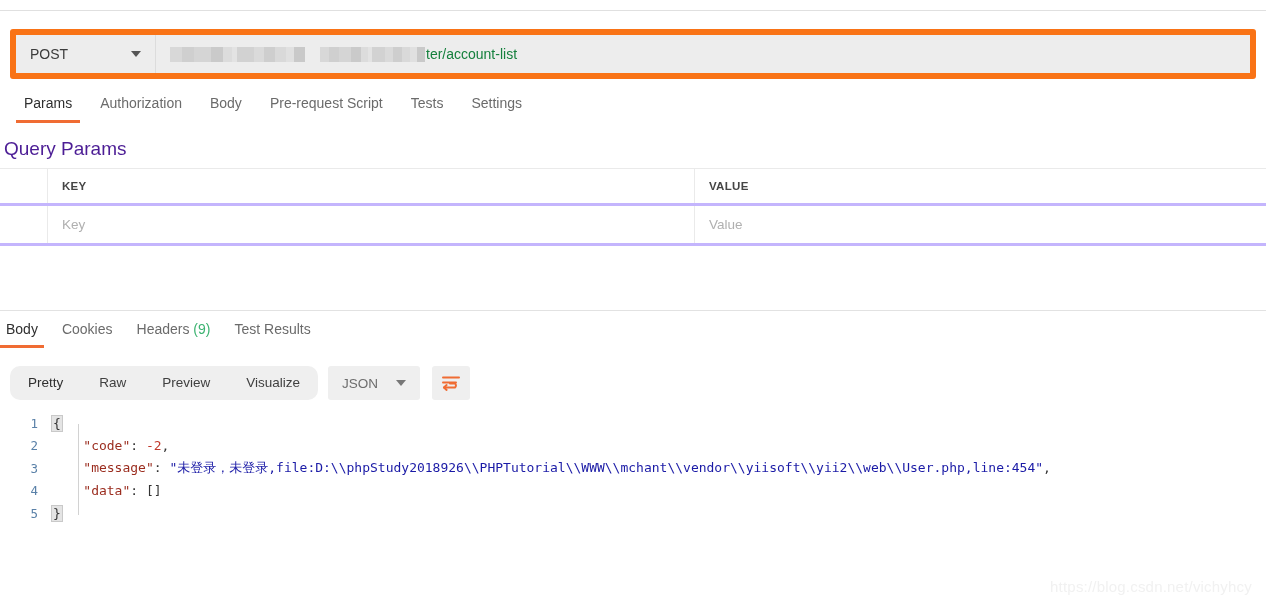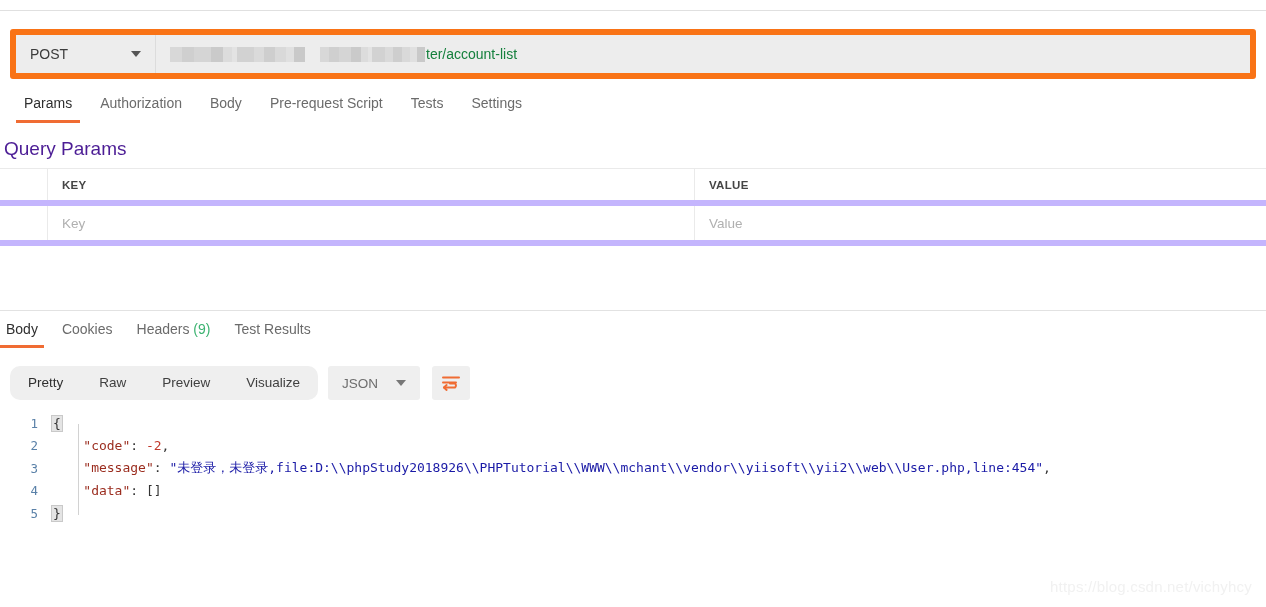--- a/index.html
+++ b/index.html
@@ -119,21 +119,21 @@
     position: absolute; left: 4px; top: 138px;
     font-size: 19px; color: #4c1d95;
   }
   .params-table {
     position: absolute; left: 0; top: 168px;
     width: 1266px;
   }
   .pt-row {
     display: flex;
     border-top: 1px solid #eaeaea;
-    border-bottom: 6px solid #c4b5fd;
+    border-bottom: 3px solid #c4b5fd;
     box-sizing: border-box;
   }
   .pt-row.header { height: 38px; }
   .pt-row.body-row { height: 40px; border-top: none; }
   .pt-cell {
     display: flex; align-items: center;
     box-sizing: border-box;
     padding-left: 14px;
     height: 100%;
   }

